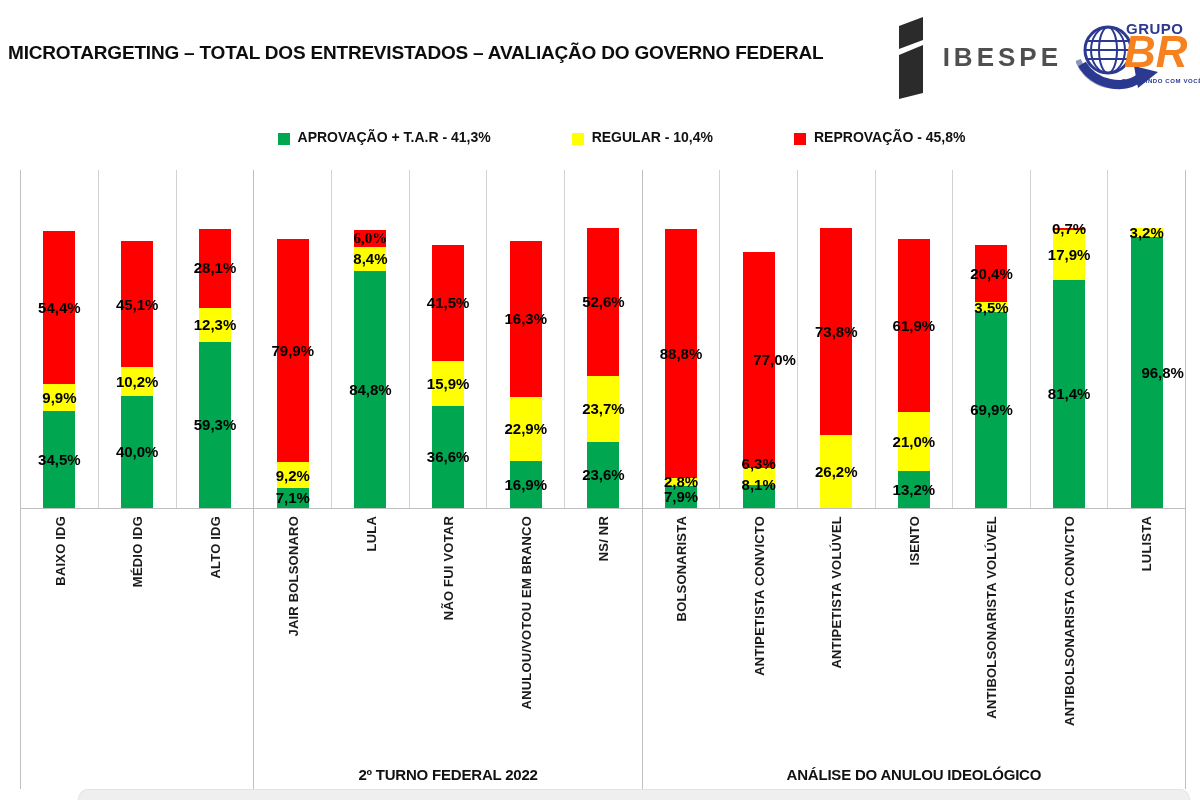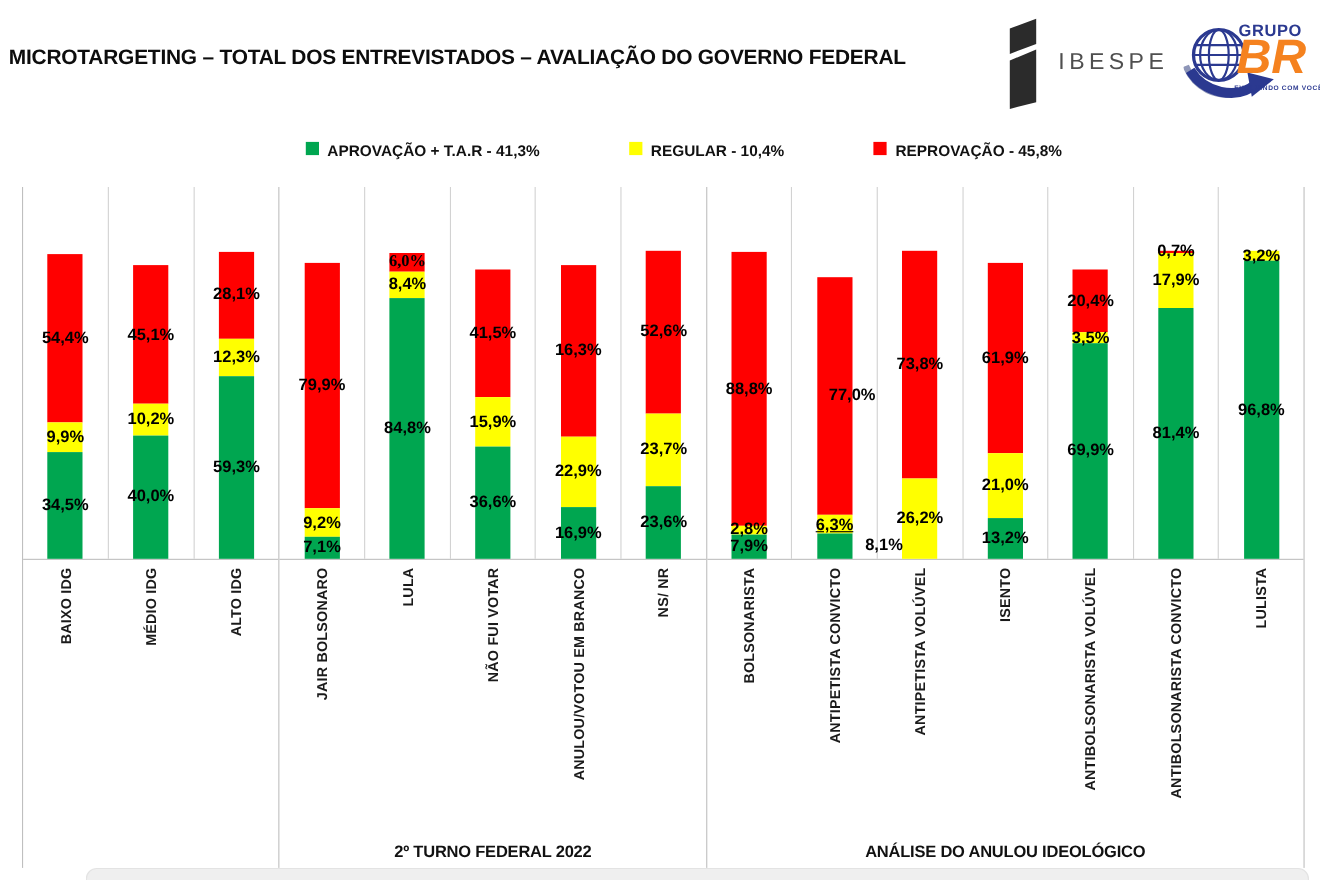--- a/index.html
+++ b/index.html
@@ -10,31 +10,31 @@
     color:#111;
   }
   .page-title{
     position:absolute;left:8px;top:42px;width:880px;
     font-size:19px;font-weight:800;letter-spacing:-0.2px;color:#0d0d0d;
     white-space:nowrap;
   }
   
   .logos{position:absolute;right:4px;top:12px;display:flex;align-items:center;gap:14px;}
   .ibespe{display:flex;align-items:center;gap:10px;}
-  .ibespe-text{font-size:21px;font-weight:400;letter-spacing:4px;color:#4f4f4f;}
+  .ibespe-text{font-size:26px;font-weight:700;letter-spacing:4px;color:#4f4f4f;}
   .grupobr{position:relative;width:120px;height:90px;}
   .grupobr .grupo-word{position:absolute;left:50px;top:8px;font-size:15px;font-weight:800;color:#2B3990;letter-spacing:0.5px;}
   .grupobr .br-word{position:absolute;left:48px;top:18px;font-size:44px;font-weight:800;font-style:italic;color:#F5821F;line-height:1;}
   .grupobr .tagline{position:absolute;left:46px;top:66px;font-size:6px;font-weight:700;color:#2B3990;letter-spacing:0.6px;white-space:nowrap;}
   
   .legend{
     position:absolute;top:129px;left:0;right:0;
     display:flex;justify-content:center;align-items:center;gap:38px;
   }
-  .legend-item{display:flex;align-items:flex-start;gap:8px;padding-left:43px;}
+  .legend-item{display:flex;align-items:flex-end;gap:8px;padding-left:43px;}
   .legend-swatch{width:12px;height:12px;flex:0 0 auto;}
   .legend-label{font-size:14px;font-weight:600;color:#111;white-space:nowrap;}
   
   .chart{
     position:absolute;left:20px;top:170px;width:1165px;
     display:flex;border-left:1px solid #bfbfbf;
   }
   .group{display:flex;flex-direction:column;border-right:1px solid #bfbfbf;min-width:0;}
   .plot-row{height:338px;display:flex;border-bottom:1px solid #bfbfbf;}
   .col{flex:1 1 0;position:relative;border-right:1px solid #d2d2d2;min-width:0;}
@@ -251,22 +251,22 @@
           <span class="seg-label" style="bottom: 11.06px;">7,9%</span>
           <span class="seg-label" style="bottom: 26.04px;">2,8%</span>
           <span class="seg-label" style="bottom: 154.28px;">88,8%</span>
         </div>
         <div class="col">
           <div class="bar">
             <div class="seg" style="height: 215.6px; background: rgb(255, 0, 0);"></div>
             <div class="seg" style="height: 17.64px; background: rgb(255, 255, 0);"></div>
             <div class="seg" style="height: 22.68px; background: rgb(0, 166, 80);"></div>
           </div>
-          <span class="seg-label" style="bottom: 12px; margin-left: 45px;">8,1%</span>
-          <span class="seg-label" style="bottom: 30px; text-decoration: underline;">6,3%</span>
+          <span class="seg-label" style="bottom: 23px;">8,1%</span>
+          <span class="seg-label" style="bottom: 44px;">6,3%</span>
           <span class="seg-label" style="bottom: 148.12px; margin-left: 16px;">77,0%</span>
         </div>
         <div class="col">
           <div class="bar">
             <div class="seg" style="height: 206.64px; background: rgb(255, 0, 0);"></div>
             <div class="seg" style="height: 73.36px; background: rgb(255, 255, 0);"></div>
           </div>
           <span class="seg-label" style="bottom: 36.68px;">26,2%</span>
           <span class="seg-label" style="bottom: 176.68px;">73,8%</span>
         </div>
@@ -298,21 +298,21 @@
           </div>
           <span class="seg-label" style="bottom: 113.96px;">81,4%</span>
           <span class="seg-label" style="bottom: 252.98px;">17,9%</span>
           <span class="seg-label" style="bottom: 279.02px;">0,7%</span>
         </div>
         <div class="col">
           <div class="bar">
             <div class="seg" style="height: 8.96px; background: rgb(255, 255, 0);"></div>
             <div class="seg" style="height: 271.04px; background: rgb(0, 166, 80);"></div>
           </div>
-          <span class="seg-label" style="bottom: 135.52px;">96,8%</span>
+          <span class="seg-label" style="bottom: 135.52px; margin-left: 16px;">96,8%</span>
           <span class="seg-label" style="bottom: 275.52px;">3,2%</span>
         </div>
       </div>
       <div class="labels-row">
         <div class="cat">
           <span>BOLSONARISTA</span>
         </div>
         <div class="cat">
           <span>ANTIPETISTA CONVICTO</span>
         </div>

